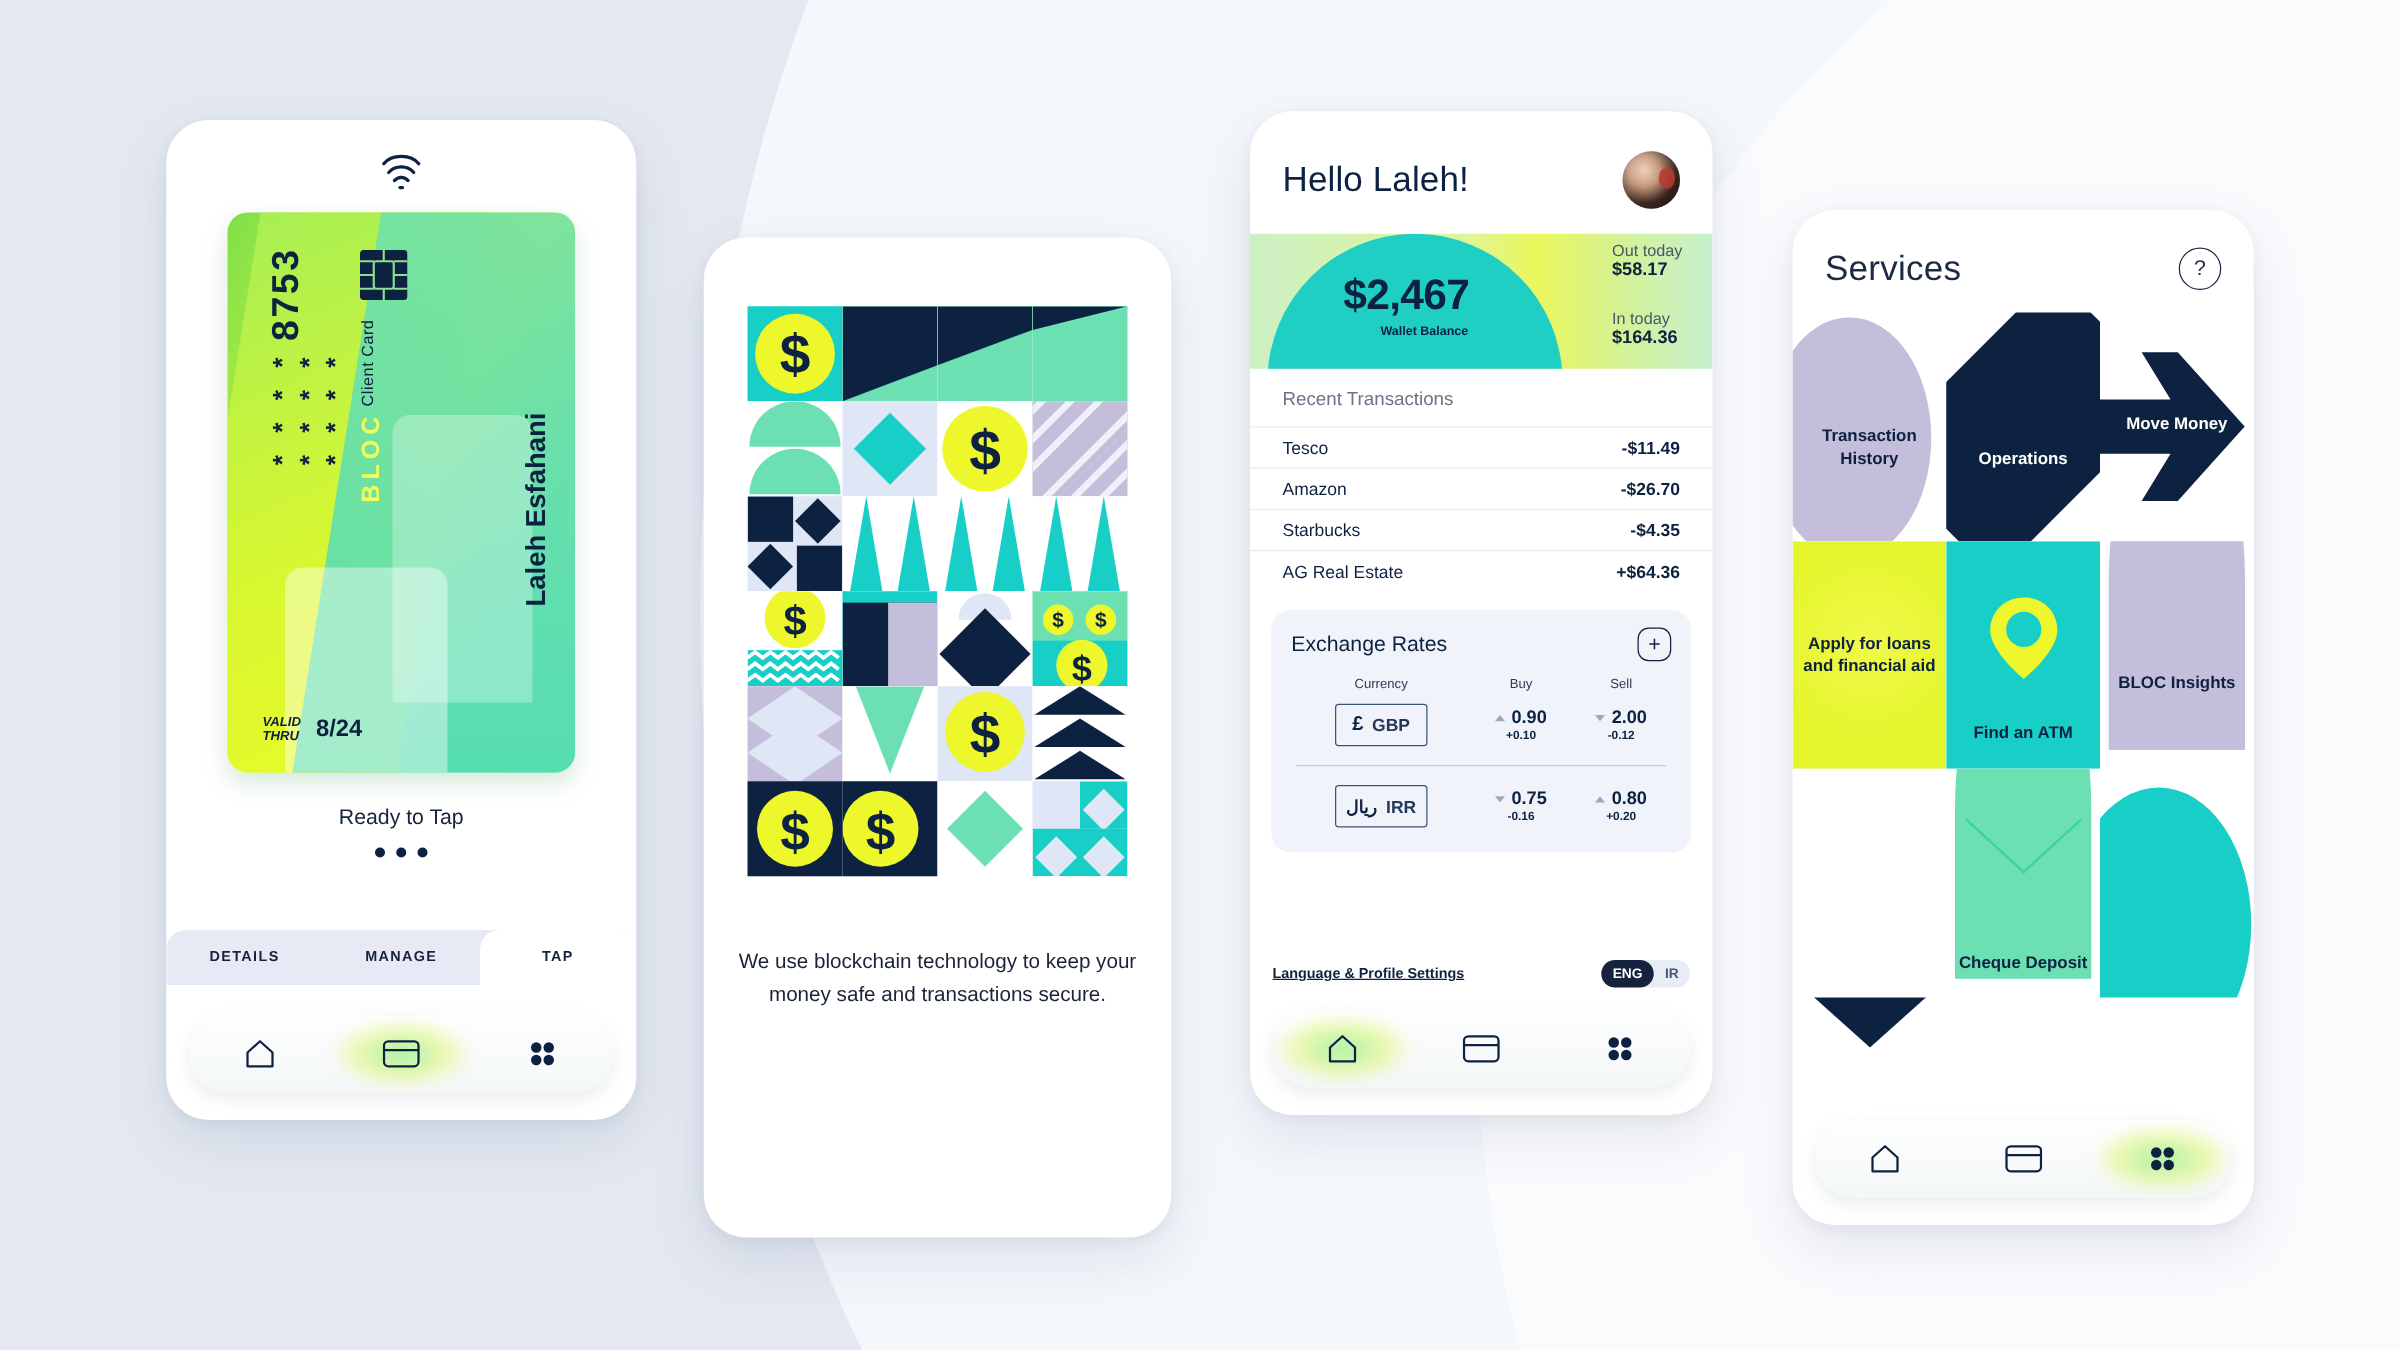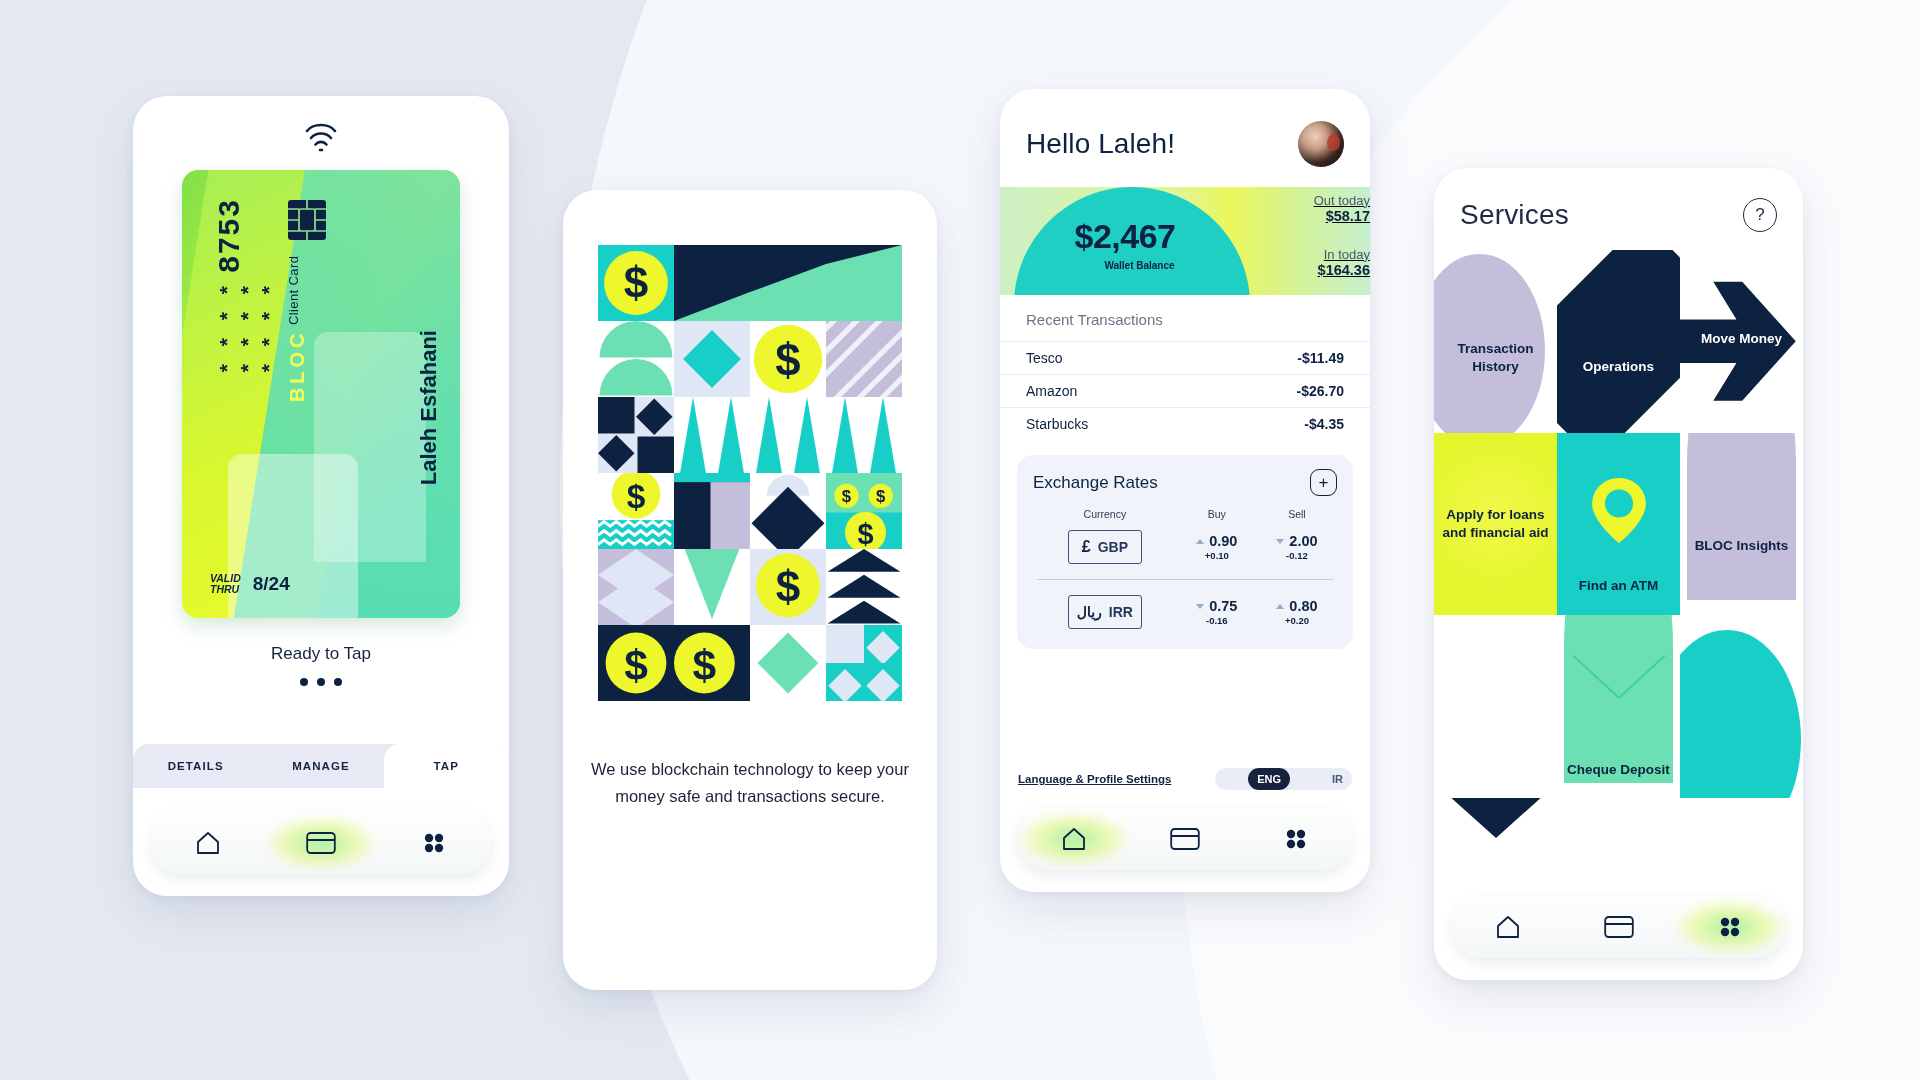--- a/index.html
+++ b/index.html
@@ -158,21 +158,21 @@
     background:linear-gradient(90deg,#ccf0c4 0%,#dff59a 46%,#eaf75c 62%,#d2f29b 82%,#c6f0cf 100%);
     display:flex; align-items:center;
   }
   .bal-circ{
     position:absolute; left:14px; top:0; width:236px; height:236px;
     border-radius:50%; background:#1fcfc4;
   }
   .bal-inner{ position:relative; width:250px; text-align:center; padding-top:6px; }
   .bal-amount{ font-size:34px; font-weight:600; color:#0d2240; letter-spacing:-.5px; }
   .bal-label{ font-size:10px; font-weight:600; color:#0d2240; margin-top:4px;margin-left:29px; }
-  .bal-side{ position:relative; margin-left:auto; text-align:right;text-decoration:underline; }
+  .bal-side{ position:relative; margin-left:auto; padding-right:24px; text-align:left; }
   .bal-side .k{ font-size:13px; color:#4a5568; }
   .bal-side .v{ font-size:14.5px; font-weight:700; color:#0d2240; margin-bottom:23px; }
 
   .sect-title{ padding:16px 26px 13px; font-size:15px; color:#6b7385; }
   .tx-row{
     display:flex; justify-content:space-between; align-items:center;
     padding:8px 26px; height:33px;
     border-top:1px solid #e9ecf3;
     font-size:14px; color:#0d2240; cursor:pointer;
   }
@@ -205,21 +205,21 @@
   .tri-up{ width:0; height:0; border-left:4px solid transparent; border-right:4px solid transparent; border-bottom:5px solid #9aa8c0; }
   .tri-dn{ width:0; height:0; border-left:4px solid transparent; border-right:4px solid transparent; border-top:5px solid #9aa8c0; }
   .fx-divider{ height:1px; background:#c3cbd9; margin:7px 4px; }
 
   .lang-row{
     position:absolute; left:18px; right:18px; bottom:102px;
     display:flex; align-items:center; justify-content:space-between;
   }
   .lang-lbl{ font-size:11.5px; font-weight:600; color:#0d2240; text-decoration:underline; cursor:pointer; }
   .lang-toggle{ display:flex; background:#e8ecf6; border-radius:11px; height:22px; align-items:center; }
-  .lang-toggle span{ font-size:11px; font-weight:700; padding:0 9px; line-height:22px; cursor:pointer;margin-left:33px; }
+  .lang-toggle span{ font-size:11px; font-weight:700; padding:0 9px; line-height:22px; cursor:pointer; }
   .lang-toggle .on{ background:#17233e; color:#fff; border-radius:11px; height:22px; }
   .lang-toggle .off{ color:#49577a; }
 
   
   .svc-head{ display:flex; align-items:center; justify-content:space-between; padding:30px 26px 8px; }
   .svc-title{ font-size:28px; font-weight:300; color:#1d2b42; letter-spacing:.2px; }
   .svc-help{
     width:34px; height:34px; border-radius:50%; border:1.6px solid #1d2b42;
     display:flex; align-items:center; justify-content:center;
     font-size:17px; color:#1d2b42; cursor:pointer;
@@ -546,20 +546,24 @@
     <span>Tesco</span>
     <span class="tx-amt">-$11.49</span>
   </div>
   <div class="tx-row">
     <span>Amazon</span>
     <span class="tx-amt">-$26.70</span>
   </div>
   <div class="tx-row">
     <span>Starbucks</span>
     <span class="tx-amt">-$4.35</span>
+  </div>
+  <div class="tx-row">
+    <span>AG Real Estate</span>
+    <span class="tx-amt">+$64.36</span>
   </div>
 
   <div class="fx-card">
     <div class="fx-head">
       <div class="fx-title">Exchange Rates</div>
       <div class="fx-plus">+</div>
     </div>
     <table class="fx-table">
       <thead>
         <tr>

